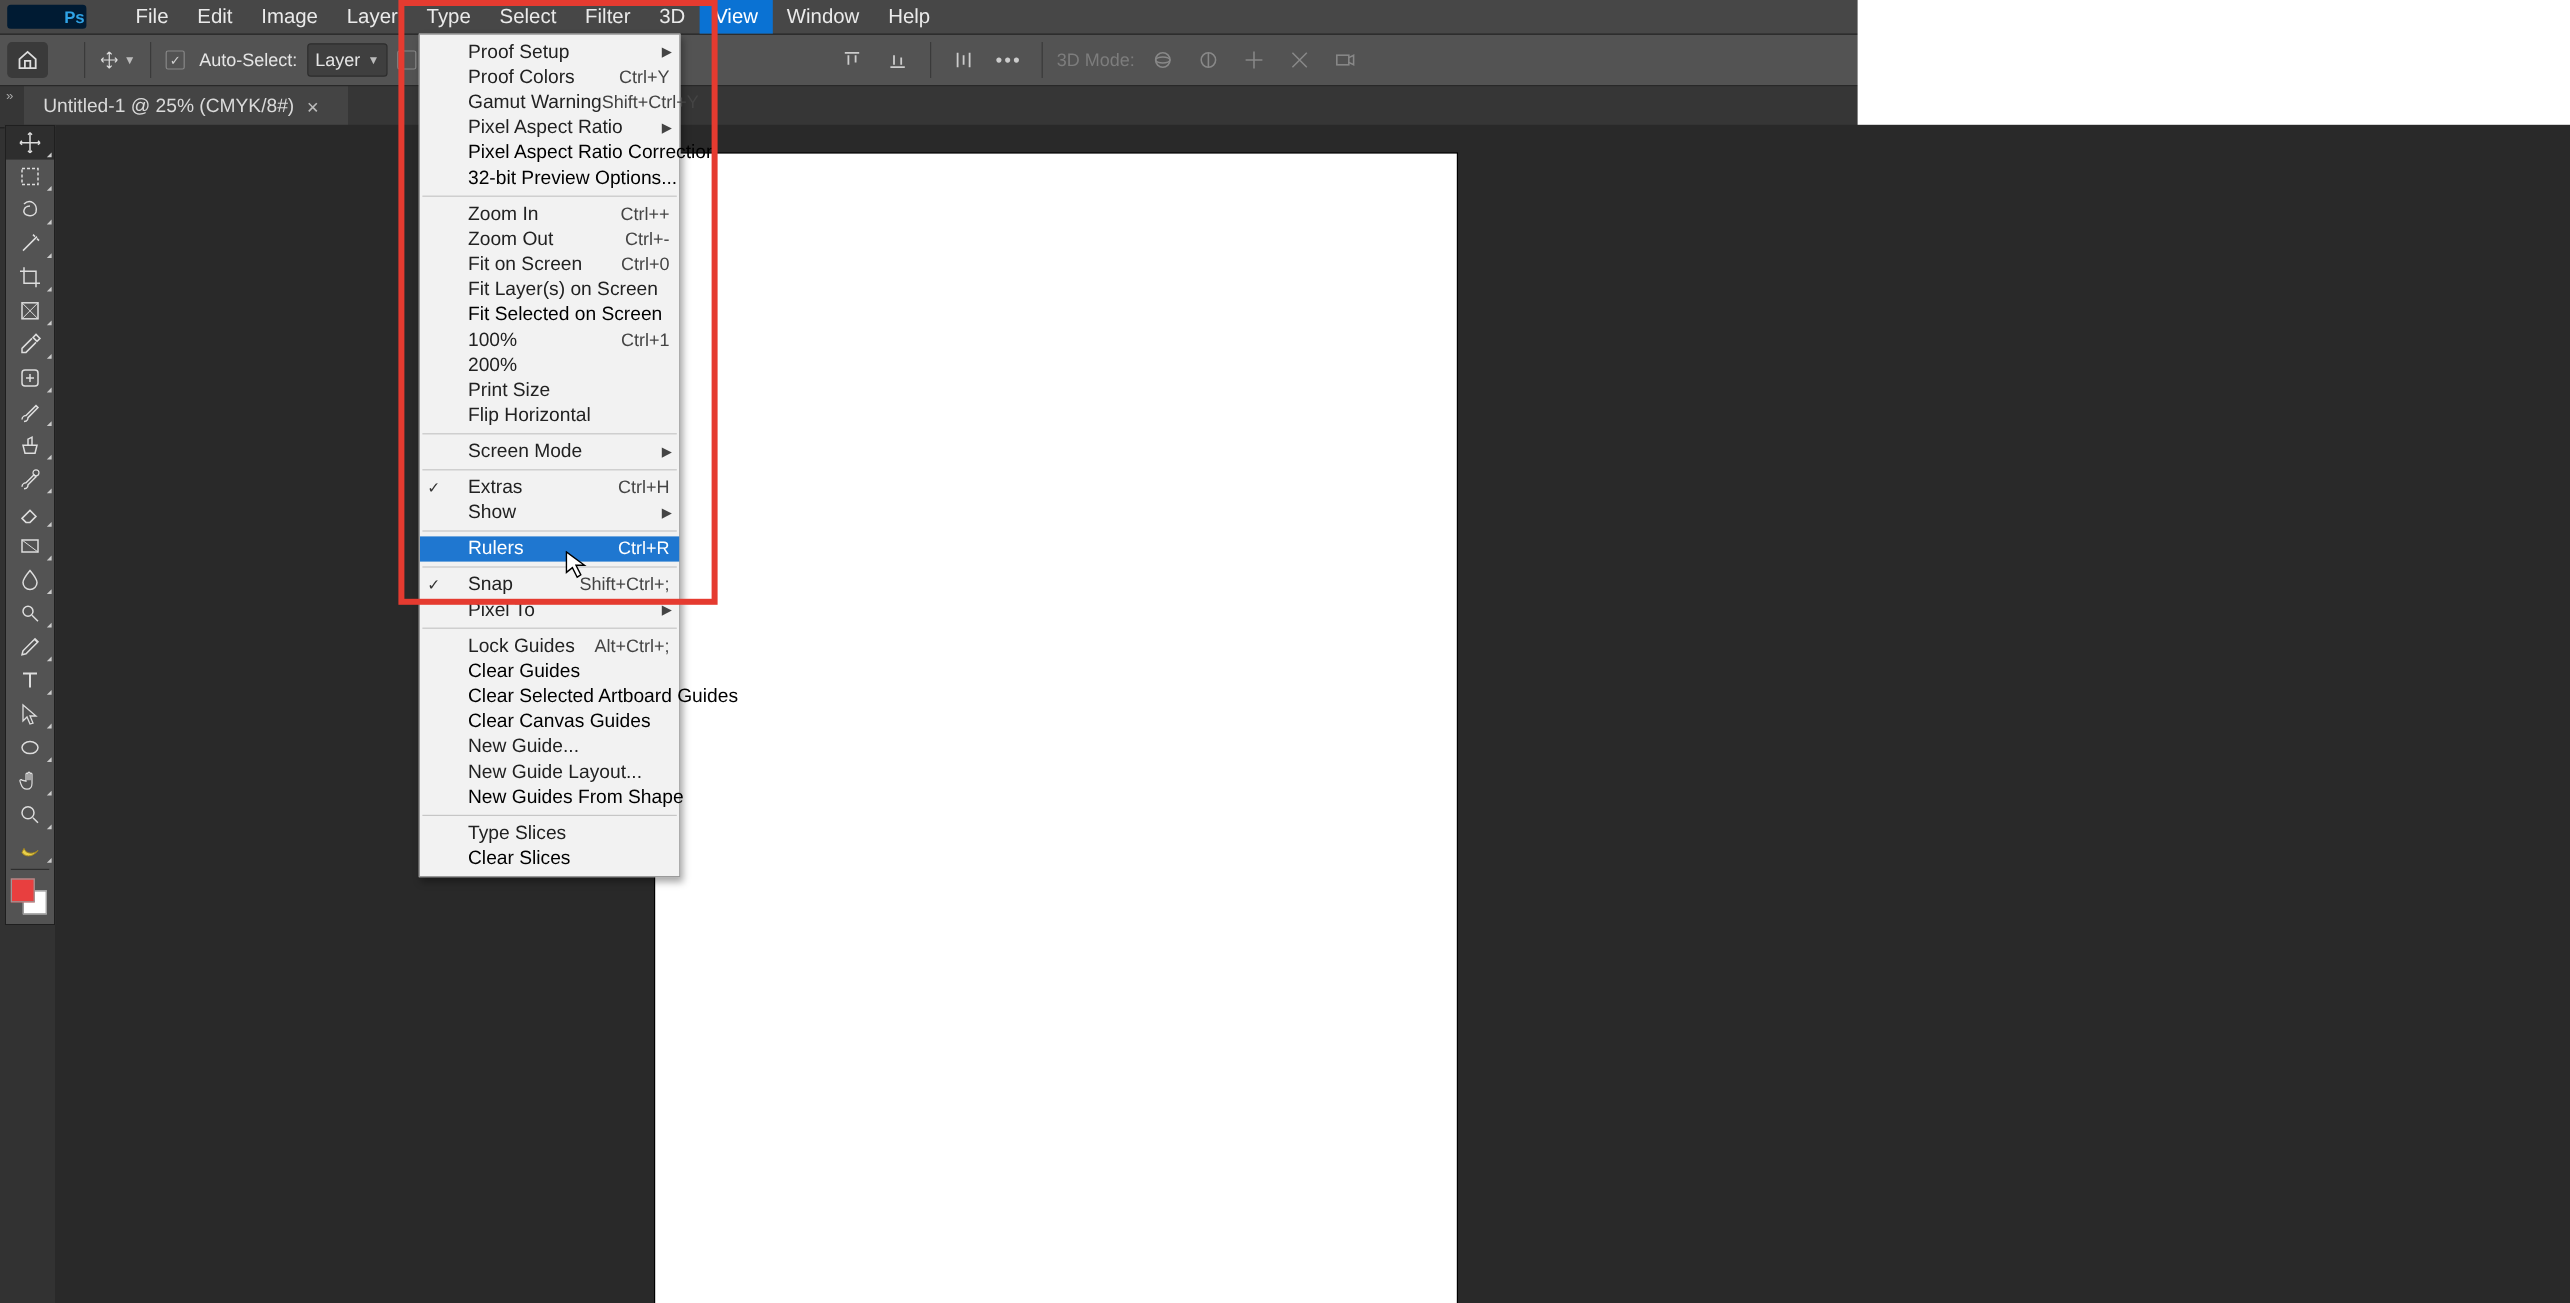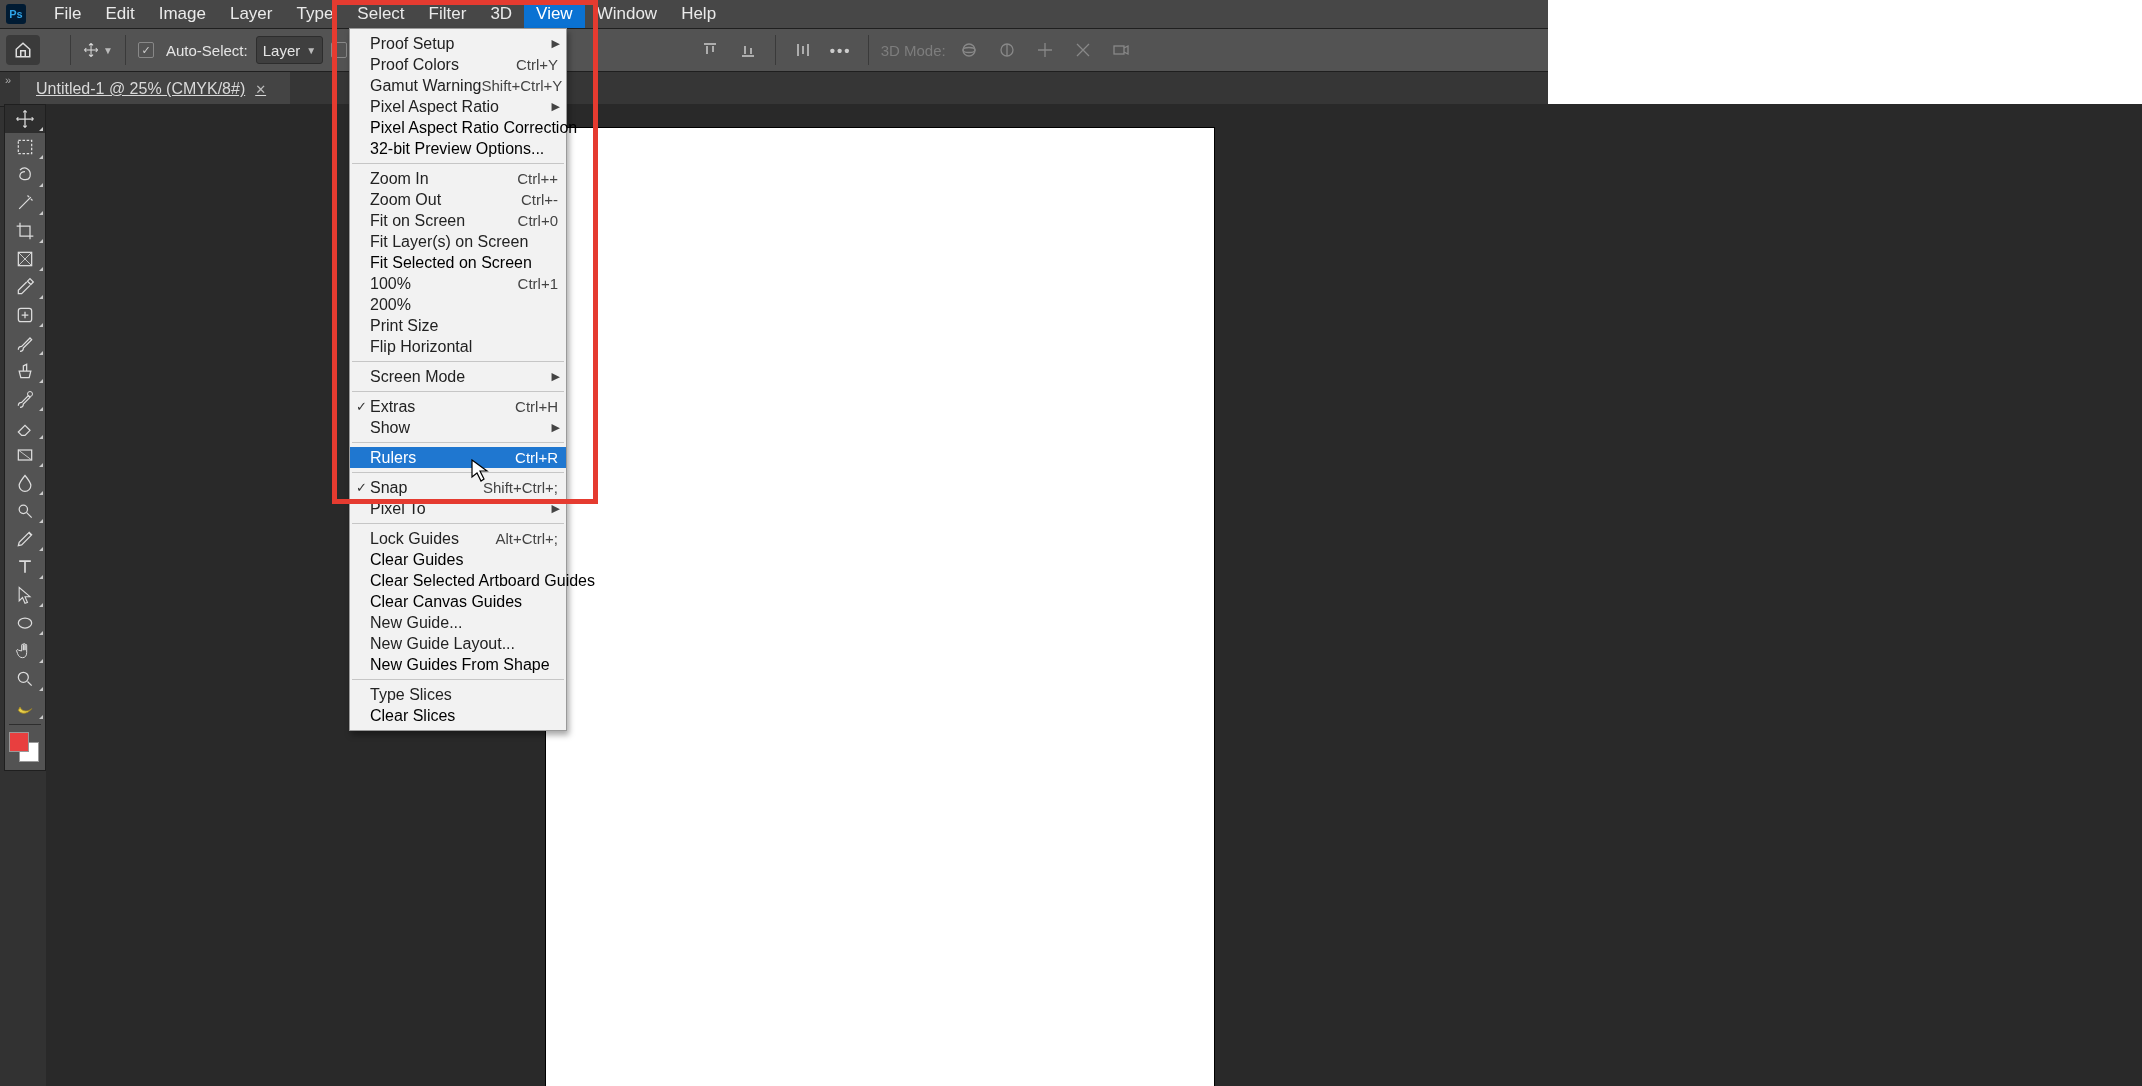--- a/index.html
+++ b/index.html
@@ -27,29 +27,30 @@
     height: 28px;
     background: #474747;
     padding-left: 6px;
     font-size: 17px;
     color: #eaeaea;
     border-bottom: 1px solid #1f1f1f;
   }
   .menubar .ps-badge {
     width: 20px;
     height: 20px;
-    margin-right: 16px;
+    margin-right: 29px;
     background: #001b33;
     border-radius: 3px;
     display:flex;
     align-items:center;
     justify-content:center;
-    font-size:11px;
+    font-size:14px;
     font-weight:bold;
     color:#2fa4e7;
+    padding-left:46px;
   }
   .menubar .mi {
     padding: 4px 12px;
     height: 100%;
     display: flex;
     align-items: center;
     cursor: default;
   }
   .menubar .mi.open {
     background: #0a72d3;
@@ -149,21 +150,20 @@
     font-size:11px;
     padding-top:4px;
   }
   .doctabs .tab {
     display: flex;
     align-items: center;
     height: 100%;
     padding: 0 24px 0 16px;
     background: #444444;
     gap:10px;
-    text-decoration:underline;
   }
   .doctabs .tab .close {
     font-size:13px;
     color:#bbb;
     cursor:default;
   }
 
   
   .workspace {
     position: absolute;
@@ -242,21 +242,21 @@
     box-shadow: 2px 4px 6px rgba(0,0,0,.35);
     font-size: 16px;
     color: #222;
     z-index: 50;
     padding: 4px 0;
   }
   .view-menu .row {
     display:flex;
     align-items:center;
     height: 21px;
-    padding: 0 8px 0 20px;
+    padding: 0 8px 0 40px;
     position:relative;
     white-space:nowrap;
   }
   .view-menu .row .label { flex:1; }
   .view-menu .row .shortcut { color:#444; font-size:15px; }
   .view-menu .row.disabled { color:#000000; }
   .view-menu .row .subarrow {
     position:absolute;
     right:6px;
     font-size:11px;

